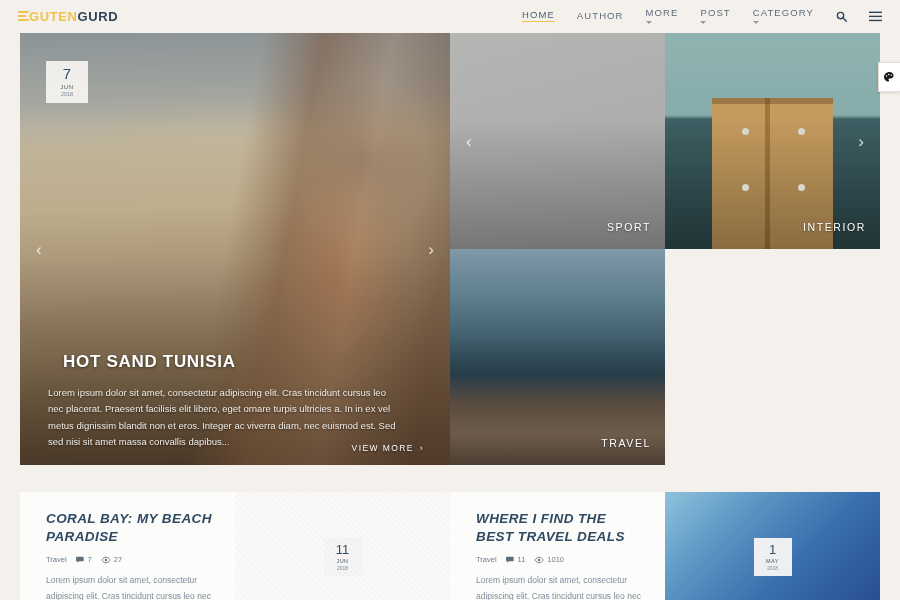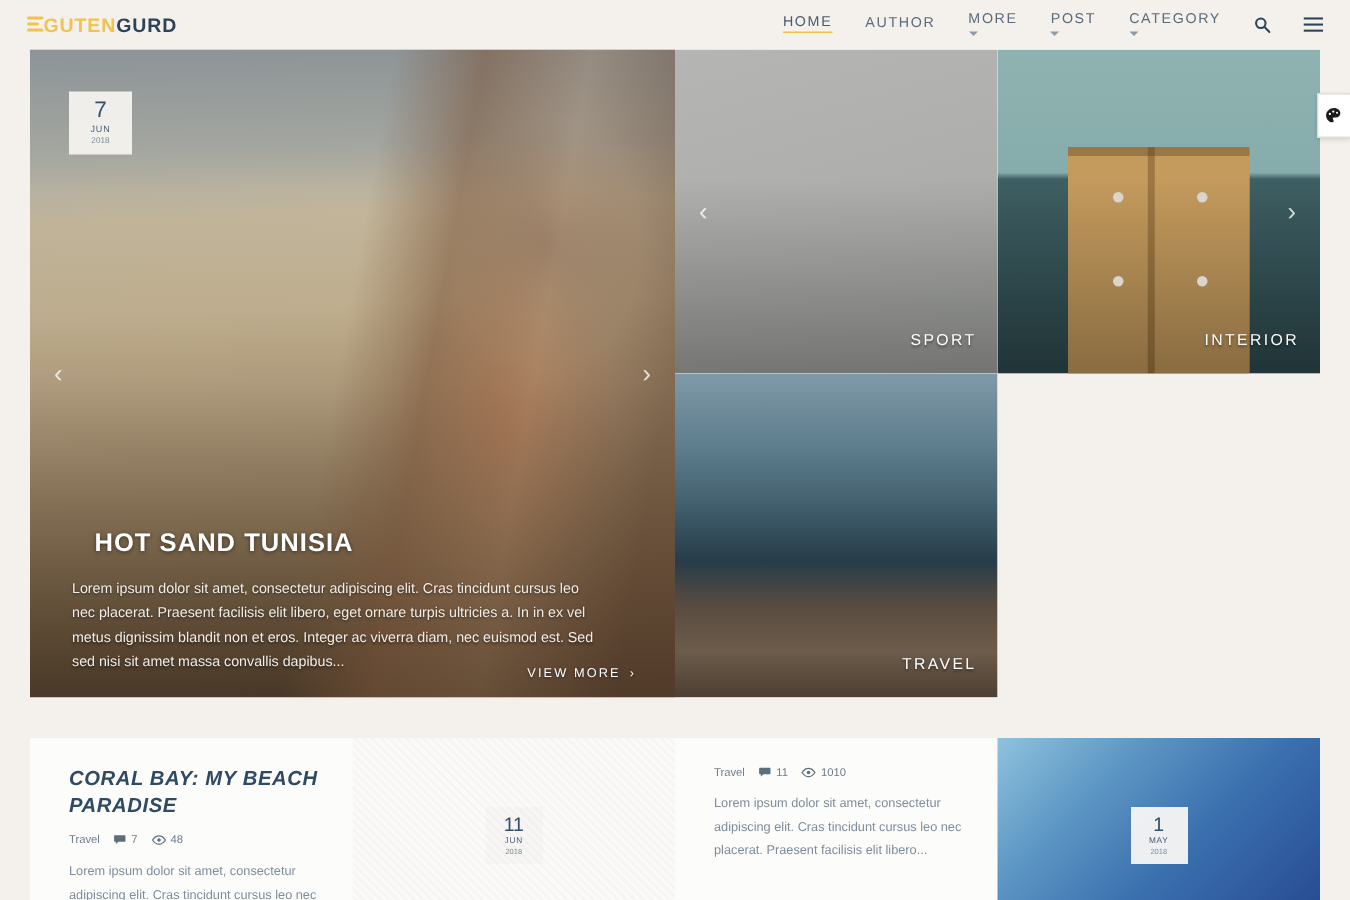--- a/index.html
+++ b/index.html
@@ -366,35 +366,36 @@
         <svg width="9" height="8" viewBox="0 0 12 10">
           <path d="M1 .8h8.3c.5 0 .9.4.9.9v4c0 .5-.4.9-.9.9H4l-2.4 2V6.6H1c-.5 0-.9-.4-.9-.9v-4c0-.5.4-.9.9-.9z" fill="#5d6e7d"></path>
         </svg>
         <span>7</span>
       </span>
       <span class="mi">
         <svg width="10" height="8" viewBox="0 0 14 9">
           <path d="M7 .6C3.6.6 1 4.5 1 4.5s2.6 3.9 6 3.9 6-3.9 6-3.9S10.4.6 7 .6z" fill="none" stroke="#5d6e7d" stroke-width="1.2"></path>
           <circle cx="7" cy="4.5" r="1.7" fill="#5d6e7d"></circle>
         </svg>
-        <span>48</span>
+        <span>27</span>
       </span>
     </div>
     <p class="post-excerpt">Lorem ipsum dolor sit amet, consectetur adipiscing elit. Cras tincidunt cursus leo nec placerat. Praesent facilisis elit libero...</p>
   </article>
 
   <div class="post-card post-thumb thumb-paper">
     <div class="card-date">
       <span class="d">11</span>
       <span class="m">JUN</span>
       <span class="y">2018</span>
     </div>
   </div>
 
   <article class="post-card post-text">
+    <h2 class="post-title">WHERE I FIND THE BEST TRAVEL DEALS</h2>
     <div class="post-meta">
       <span>Travel</span>
       <span class="mi">
         <svg width="9" height="8" viewBox="0 0 12 10">
           <path d="M1 .8h8.3c.5 0 .9.4.9.9v4c0 .5-.4.9-.9.9H4l-2.4 2V6.6H1c-.5 0-.9-.4-.9-.9v-4c0-.5.4-.9.9-.9z" fill="#5d6e7d"></path>
         </svg>
         <span>11</span>
       </span>
       <span class="mi">
         <svg width="10" height="8" viewBox="0 0 14 9">

